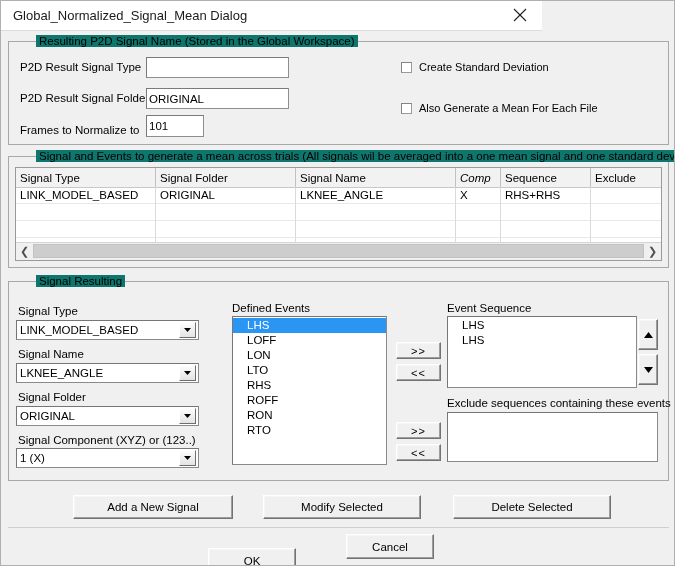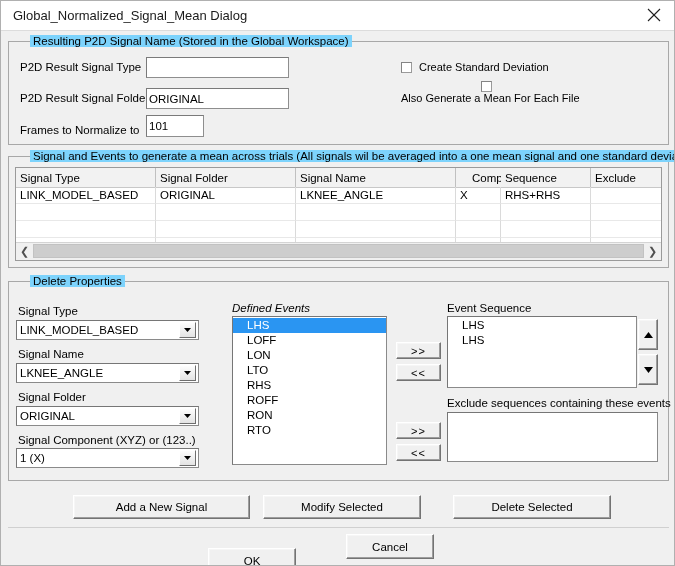--- a/index.html
+++ b/index.html
@@ -17,21 +17,21 @@
     height: 566px;
     box-sizing: border-box;
     background: #f0f0f0;
     border: 1px solid #b0b0b0;
     overflow: hidden;
   }
   
   #titlebar {
     position: absolute;
     left: 0; top: 0;
-    width: 675px; height: 29px;
+    width: 541px; height: 29px;
     background: #ffffff;
     border-bottom: 1px solid #dcdcdc;
   }
   #title-text {
     position: absolute;
     left: 12px; top: 7px;
     font-size: 13px;
     color: #1a1a1a;
     white-space: nowrap;
   }
@@ -46,22 +46,22 @@
 
   
   .groupbox {
     position: absolute;
     box-sizing: border-box;
     border: 1px solid #a8a8a8;
     background: transparent;
   }
   .group-legend {
     position: absolute;
-    top: -7px; left: 21px;
-    background: #7dd3fc;
+    top: -7px; left: 27px;
+    background: #0f766e;
     padding: 0 3px;
     font-size: 11.5px;
     color: #000;
     white-space: nowrap;
   }
 
   
   .lbl {
     position: absolute;
     font-size: 11.5px;
@@ -279,35 +279,35 @@
   <input class="tinput" style="left: 145px; top: 87px; width: 143px; height: 21px;" value="ORIGINAL">
 
   <div class="lbl" style="left:19px; top:123px;">Frames to Normalize to</div>
   <input class="tinput" style="left: 145px; top: 114px; width: 58px; height: 22px;" value="101">
 
   <div class="cbwrap" style="left:400px; top:60px;">
     <div class="cbox"></div>
     <div class="cblabel">Create Standard Deviation</div>
   </div>
 
-  <div class="cbwrap" style="left:400px; top:80px;flex-direction:column;">
+  <div class="cbwrap" style="left:400px; top:101px;">
     <div class="cbox"></div>
     <div class="cblabel">Also Generate a Mean For Each File</div>
   </div>
 
   <div class="groupbox" style="left:7px; top:155px; width:661px; height:112px;">
     <div class="group-legend">Signal and Events to generate a mean across trials (All signals wil be averaged into a one mean signal and one standard deviation)</div>
   </div>
 
   <div id="grid" style="left:14px; top:166px; width:647px; height:94px;">
     <div id="grid-head">
         <div class="hcell" style="left: 0px; width: 140px;">Signal Type</div>
         <div class="hcell" style="left: 140px; width: 140px;">Signal Folder</div>
         <div class="hcell" style="left: 280px; width: 160px;">Signal Name</div>
-        <div class="hcell" style="left: 452px; width: 45px;">Comp</div>
+        <div class="hcell" style="left: 440px; width: 45px; font-style: italic;">Comp</div>
         <div class="hcell" style="left: 485px; width: 90px;">Sequence</div>
         <div class="hcell" style="left: 575px; width: 72px;">Exclude</div>
       </div>
     <div id="grid-body">
         <div class="bodyrow" style="top: 19px;">
           <div class="bcell" style="left: 0px; width: 140px;">LINK_MODEL_BASED</div>
           <div class="bcell" style="left: 140px; width: 140px;">ORIGINAL</div>
           <div class="bcell" style="left: 280px; width: 160px;">LKNEE_ANGLE</div>
           <div class="bcell" style="left: 440px; width: 45px;">X</div>
           <div class="bcell" style="left: 485px; width: 90px;">RHS+RHS</div>
@@ -339,21 +339,21 @@
         </div>
       </div>
     <div id="hscroll">
       <div class="sb-arrow" style="left:0;">❮</div>
       <div class="sb-arrow" style="right:0;">❯</div>
       <div id="hscroll-thumb" style="width: 611px;"></div>
     </div>
   </div>
 
   <div class="groupbox" style="left:7px; top:280px; width:661px; height:200px;">
-    <div class="group-legend">Delete Properties</div>
+    <div class="group-legend">Signal Resulting</div>
   </div>
 
   <div class="lbl" style="left:17px; top:304px;">Signal Type</div>
   <div class="combo" style="left:15px; top:319px; width:183px;">
     <div class="combo-text">LINK_MODEL_BASED</div>
     <div class="combo-btn">
       <svg width="7" height="4" viewBox="0 0 7 4">
           <polygon points="0,0 7,0 3.5,4" fill="#000"></polygon>
         </svg>
     </div>
@@ -382,21 +382,21 @@
   <div class="lbl" style="left:17px; top:433px;">Signal Component (XYZ) or (123..)</div>
   <div class="combo" style="left:15px; top:447px; width:183px;">
     <div class="combo-text">1 (X)</div>
     <div class="combo-btn">
       <svg width="7" height="4" viewBox="0 0 7 4">
           <polygon points="0,0 7,0 3.5,4" fill="#000"></polygon>
         </svg>
     </div>
   </div>
 
-  <div class="lbl" style="left:231px; top:301px;font-style:italic;">Defined Events</div>
+  <div class="lbl" style="left:231px; top:301px;">Defined Events</div>
   <div class="listbox" id="defined-events-list" style="left:231px; top:315px; width:155px; height:149px;">
       <div class="lopt sel">LHS</div>
       <div class="lopt">LOFF</div>
       <div class="lopt">LON</div>
       <div class="lopt">LTO</div>
       <div class="lopt">RHS</div>
       <div class="lopt">ROFF</div>
       <div class="lopt">RON</div>
       <div class="lopt">RTO</div>
     </div>
@@ -420,21 +420,21 @@
         <polygon points="0,0 9,0 4.5,6" fill="#000"></polygon>
       </svg>
   </div>
 
   <div class="btn3d arrowbtn" style="left:395px; top:421px; width:45px; height:17px;">&gt;&gt;</div>
   <div class="btn3d arrowbtn" style="left:395px; top:443px; width:45px; height:17px;">&lt;&lt;</div>
 
   <div class="lbl" style="left:446px; top:396px;">Exclude sequences containing these events</div>
   <div class="listbox" id="exclude-sequences-list" style="left:446px; top:411px; width:211px; height:50px;"></div>
 
-  <div class="btn3d" style="left:72px; top:494px; width:177px; height:24px;">Add a New Signal</div>
+  <div class="btn3d" style="left:72px; top:494px; width:160px; height:24px;">Add a New Signal</div>
   <div class="btn3d" style="left:262px; top:494px; width:158px; height:24px;">Modify Selected</div>
   <div class="btn3d" style="left:452px; top:494px; width:158px; height:24px;">Delete Selected</div>
 
   <div id="sep-line"></div>
 
   <div class="btn3d" style="left:207px; top:533px; width:88px; height:25px;margin-top:14px;">OK</div>
   <div class="btn3d" style="left:345px; top:533px; width:88px; height:25px;">Cancel</div>
 
 </div>
 

